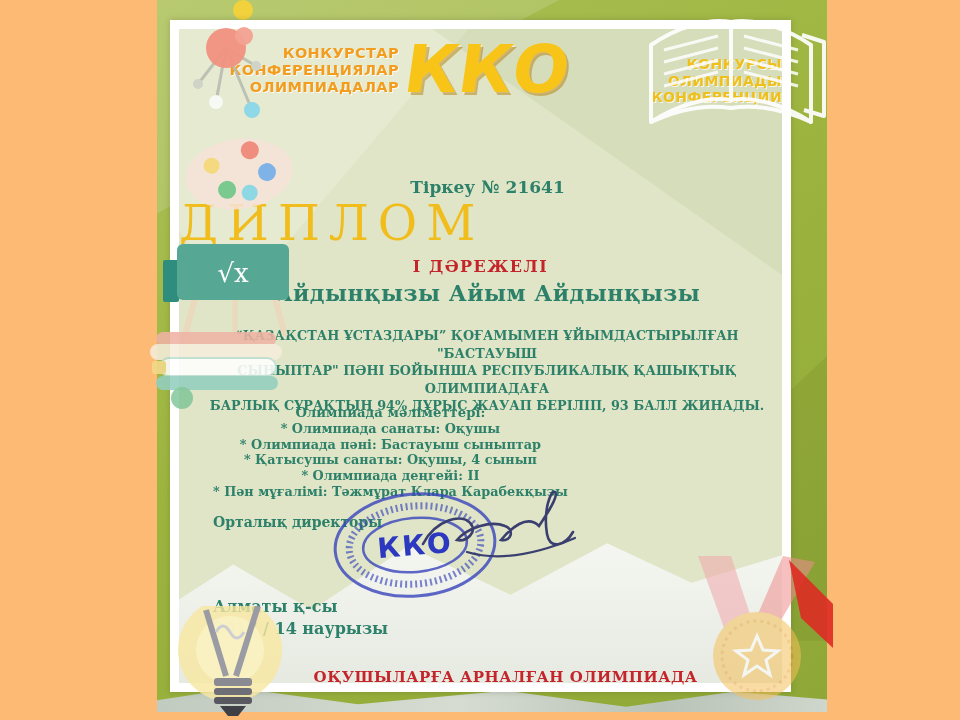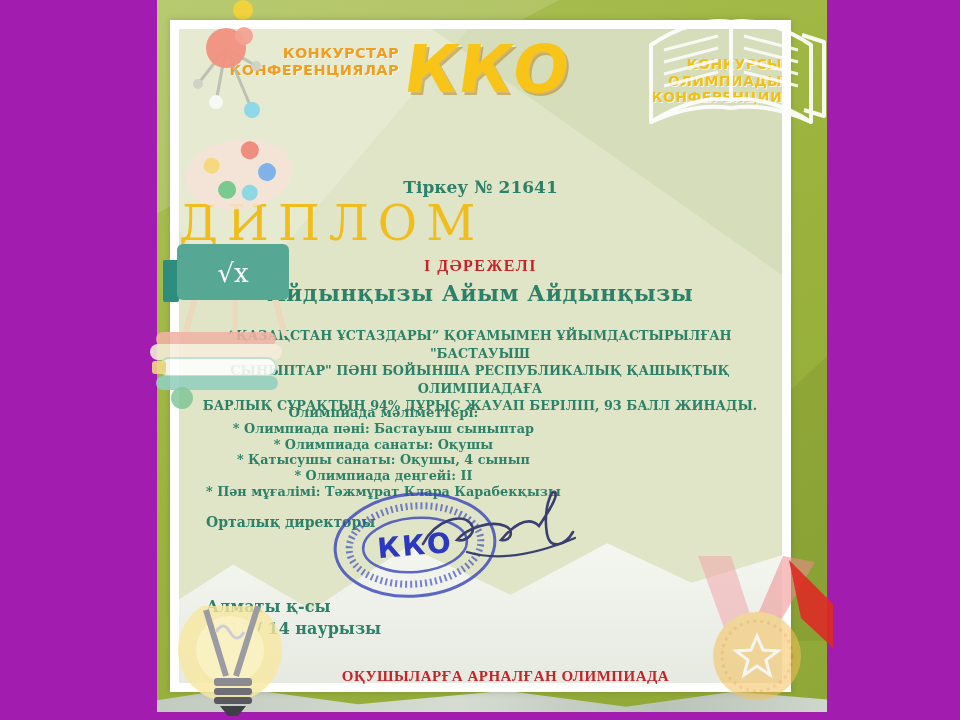--- a/index.html
+++ b/index.html
@@ -1,16 +1,16 @@
 <!DOCTYPE html>
 <html><head>
 <meta charset="utf-8">
 <style>
   html,body{margin:0;padding:0;background:#fdfdfc;}
-  #canvas{position:relative;width:960px;height:720px;overflow:hidden;background:#a21caf;
+  #canvas{position:relative;width:960px;height:720px;overflow:hidden;background:#fdba74;
           font-family:"DejaVu Serif","Liberation Serif",serif;}
   
   #photo{position:absolute;left:157px;top:0;width:670px;height:712px;z-index:1;
          background:linear-gradient(150deg,#adc159 0%,#9db53f 45%,#8fa736 100%);}
   .photo-facet-a{position:absolute;left:0;top:0;width:60%;height:30%;
          background:rgba(255,255,255,.14);clip-path:polygon(0 0,100% 0,0 100%);}
   .photo-facet-b{position:absolute;right:0;bottom:10%;width:45%;height:40%;
          background:rgba(40,60,10,.07);clip-path:polygon(100% 0,100% 100%,0 100%);}
   .photo-bottom{position:absolute;left:0;bottom:0;width:100%;height:26px;
          background:linear-gradient(90deg,#c2cbc0,#d6dcd1 45%,#b9c3b8 75%,#cfd6cb);
@@ -33,22 +33,22 @@
   .hdr-small{font-family:"DejaVu Sans","Liberation Sans",sans-serif;font-weight:bold;
         text-shadow:1px 1px 0 rgba(255,255,255,.75);}
   #hdr-left{left:40px;top:16px;width:180px;text-align:right;font-size:14.5px;line-height:17px;
         color:#f29d1e;letter-spacing:.4px;}
   #kko-logo{left:226px;top:2px;font-family:"DejaVu Sans","Liberation Sans",sans-serif;
         font-weight:bold;font-size:66px;color:#f8c417;transform:skewX(-8deg);
         text-shadow:3px 3px 0 rgba(178,125,12,.5),1px 1px 0 rgba(255,255,255,.6);}
   #hdr-right{left:423px;top:27px;width:180px;text-align:right;font-size:14px;line-height:16.5px;
         color:#efc01c;letter-spacing:.4px;}
   
-  .teal{color:#2d8069;}
-  .red{color:#c4242a;font-family:Liberation Serif, serif;}
+  .teal{color:#2d8069;margin-left:7px;}
+  .red{color:#c4242a;}
   .gold{color:#f1bd1c;}
   #reg-line{left:0;width:100%;top:148px;text-align:center;font-size:17px;font-weight:bold;}
   #title{left:0;width:100%;top:166px;text-align:left;font-size:48px;letter-spacing:9px;}
   #degree{left:0;width:100%;top:228px;text-align:center;font-size:16px;font-weight:bold;letter-spacing:1.5px;}
   #name{left:0;width:100%;top:251px;text-align:center;font-size:22px;font-weight:bold;letter-spacing:.5px;}
   #desc{left:21px;width:560px;top:298px;text-align:center;font-size:12.8px;line-height:17.5px;font-weight:bold;}
   #details{left:27px;top:376px;font-size:12.8px;line-height:15.8px;font-weight:bold;text-align:center;}
   #sig-role{left:27px;top:485px;font-size:14px;font-weight:bold;}
   #sig-name{right:26px;top:485px;font-size:15.5px;font-weight:bold;text-align:right;}
   #place-line{left:27px;top:568px;font-size:16px;font-weight:bold;}
@@ -75,20 +75,21 @@
 
   <div id="cert">
     <div class="cert-facet1"></div>
     <div class="cert-facet2"></div>
     <div class="cert-bottom-shade"></div>
     <div class="cert-bottom"></div>
 
     <div id="hdr-left" class="cert-text hdr-small">
       <div>КОНКУРСТАР</div>
       <div>КОНФЕРЕНЦИЯЛАР</div>
+      <div>ОЛИМПИАДАЛАР</div>
     </div>
     <div id="kko-logo" class="cert-text">ККО</div>
     <div id="hdr-right" class="cert-text hdr-small">
       <div>КОНКУРСЫ</div>
       <div>ОЛИМПИАДЫ</div>
       <div>КОНФЕРЕНЦИИ</div>
     </div>
 
     <div id="reg-line" class="cert-text teal">Тіркеу № 21641</div>
     <div id="title" class="cert-text gold">ДИПЛОМ</div>
@@ -96,22 +97,22 @@
     <div id="name" class="cert-text teal">Айдынқызы Айым Айдынқызы</div>
 
     <div id="desc" class="cert-text teal">
       <div>“ҚАЗАҚСТАН ҰСТАЗДАРЫ” ҚОҒАМЫМЕН ҰЙЫМДАСТЫРЫЛҒАН "БАСТАУЫШ</div>
       <div>СЫНЫПТАР" ПӘНІ БОЙЫНША РЕСПУБЛИКАЛЫҚ ҚАШЫҚТЫҚ ОЛИМПИАДАҒА</div>
       <div>БАРЛЫҚ СҰРАҚТЫҢ 94% ДҰРЫС ЖАУАП БЕРІЛІП, 93 БАЛЛ ЖИНАДЫ.</div>
     </div>
 
     <div id="details" class="cert-text teal">
       <div style="font-size:13.2px;">Олимпиада мәліметтері:</div>
+      <div>* Олимпиада санаты: Оқушы</div>
       <div>* Олимпиада пәні: Бастауыш сыныптар</div>
-      <div>* Олимпиада санаты: Оқушы</div>
       <div>* Қатысушы санаты: Оқушы, 4 сынып</div>
       <div>* Олимпиада деңгейі: II</div>
       <div>* Пән мұғалімі: Тәжмұрат Клара Карабекқызы</div>
     </div>
 
     <div id="sig-role" class="cert-text teal">Орталық директоры</div>
 
     <svg class="cert-text" style="left:149px;top:458px;transform:rotate(-5deg);" width="174" height="116">
       <ellipse cx="87" cy="58" rx="80" ry="51" fill="none" stroke="#3743bb" stroke-width="3" opacity=".8"></ellipse>
       <ellipse cx="87" cy="58" rx="66" ry="39" fill="none" stroke="#3743bb" stroke-width="7" stroke-dasharray="2 3" opacity=".65"></ellipse>

